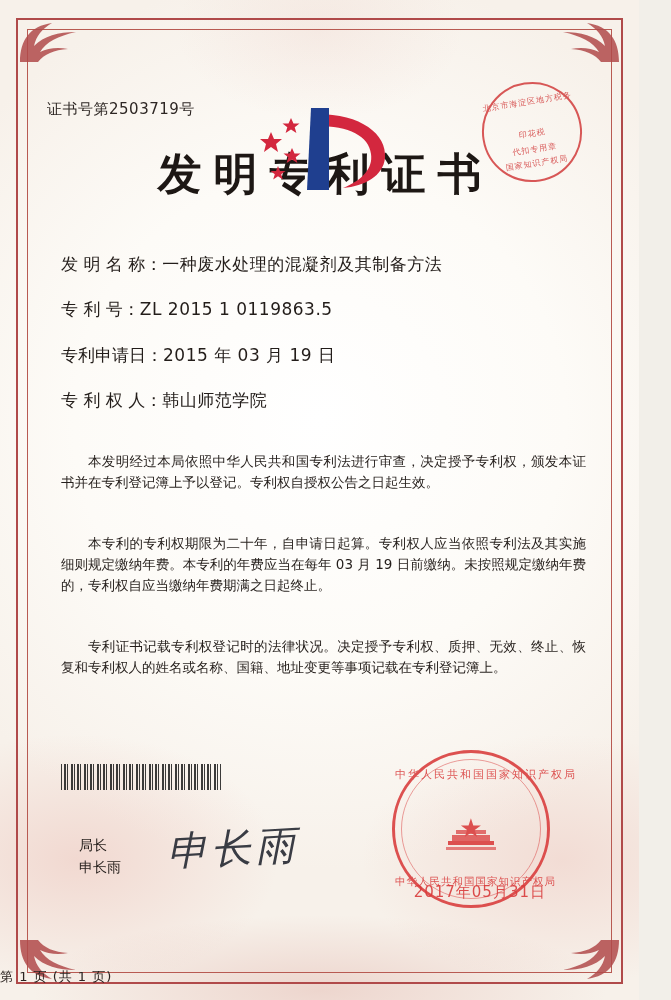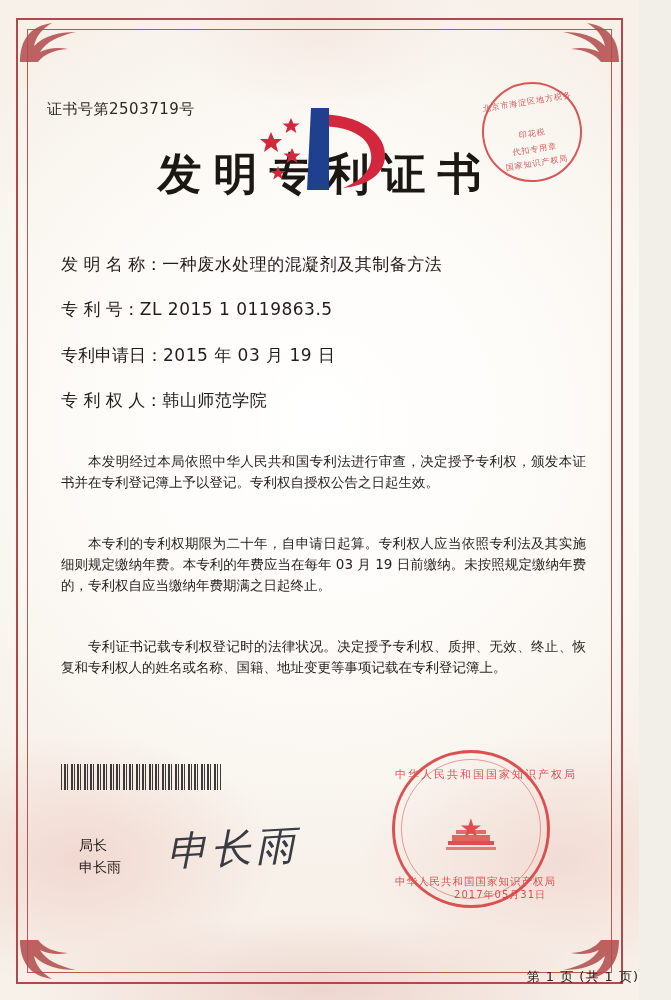--- a/index.html
+++ b/index.html
@@ -225,40 +225,40 @@
     letter-spacing: 2px;
     white-space: nowrap;
   }
   .seal-arc-top { top: 14px; }
   .seal-arc-bottom { bottom: 16px; font-size: 10.5px; letter-spacing: 1px; }
   .seal-date {
     position: absolute;
     right: 46px;
     bottom: 58px;
     font-family: "DejaVu Sans", sans-serif;
-    font-size: 10px;
+    font-size: 15px;
     color: #d93b3b;
     letter-spacing: 1px;
     opacity: .9;
     white-space: nowrap;
   }
   .gate {
     position: absolute;
     left: 50%;
     top: 56%;
     transform: translate(-50%,-50%);
     width: 54px;
     height: 34px;
   }
 
   .page-footer {
     position: absolute;
     left: 0; right: 0;
     bottom: 14px;
-    text-align: right;
+    text-align: left;
     font-size: 13px;
     font-family: "DejaVu Sans", sans-serif;
     color: #2a2320;
     letter-spacing: 1px;
   }
 </style>
 </head>
 <body>
 
 <div class="page">

